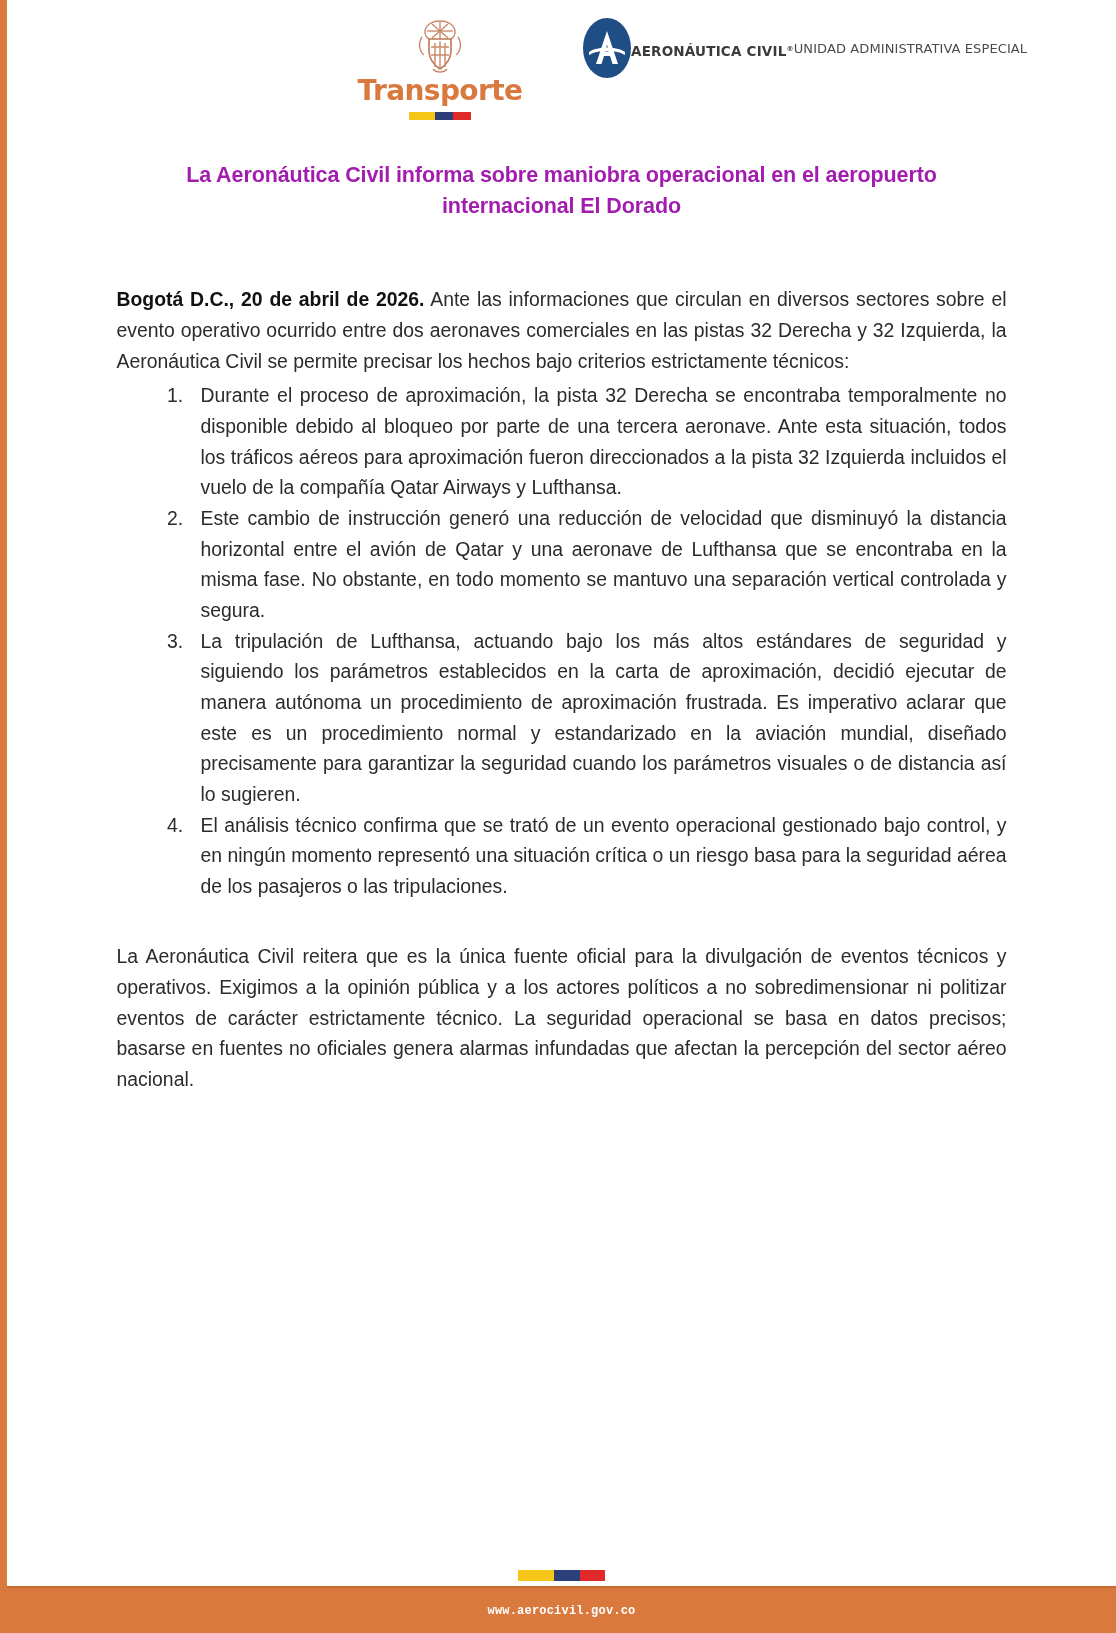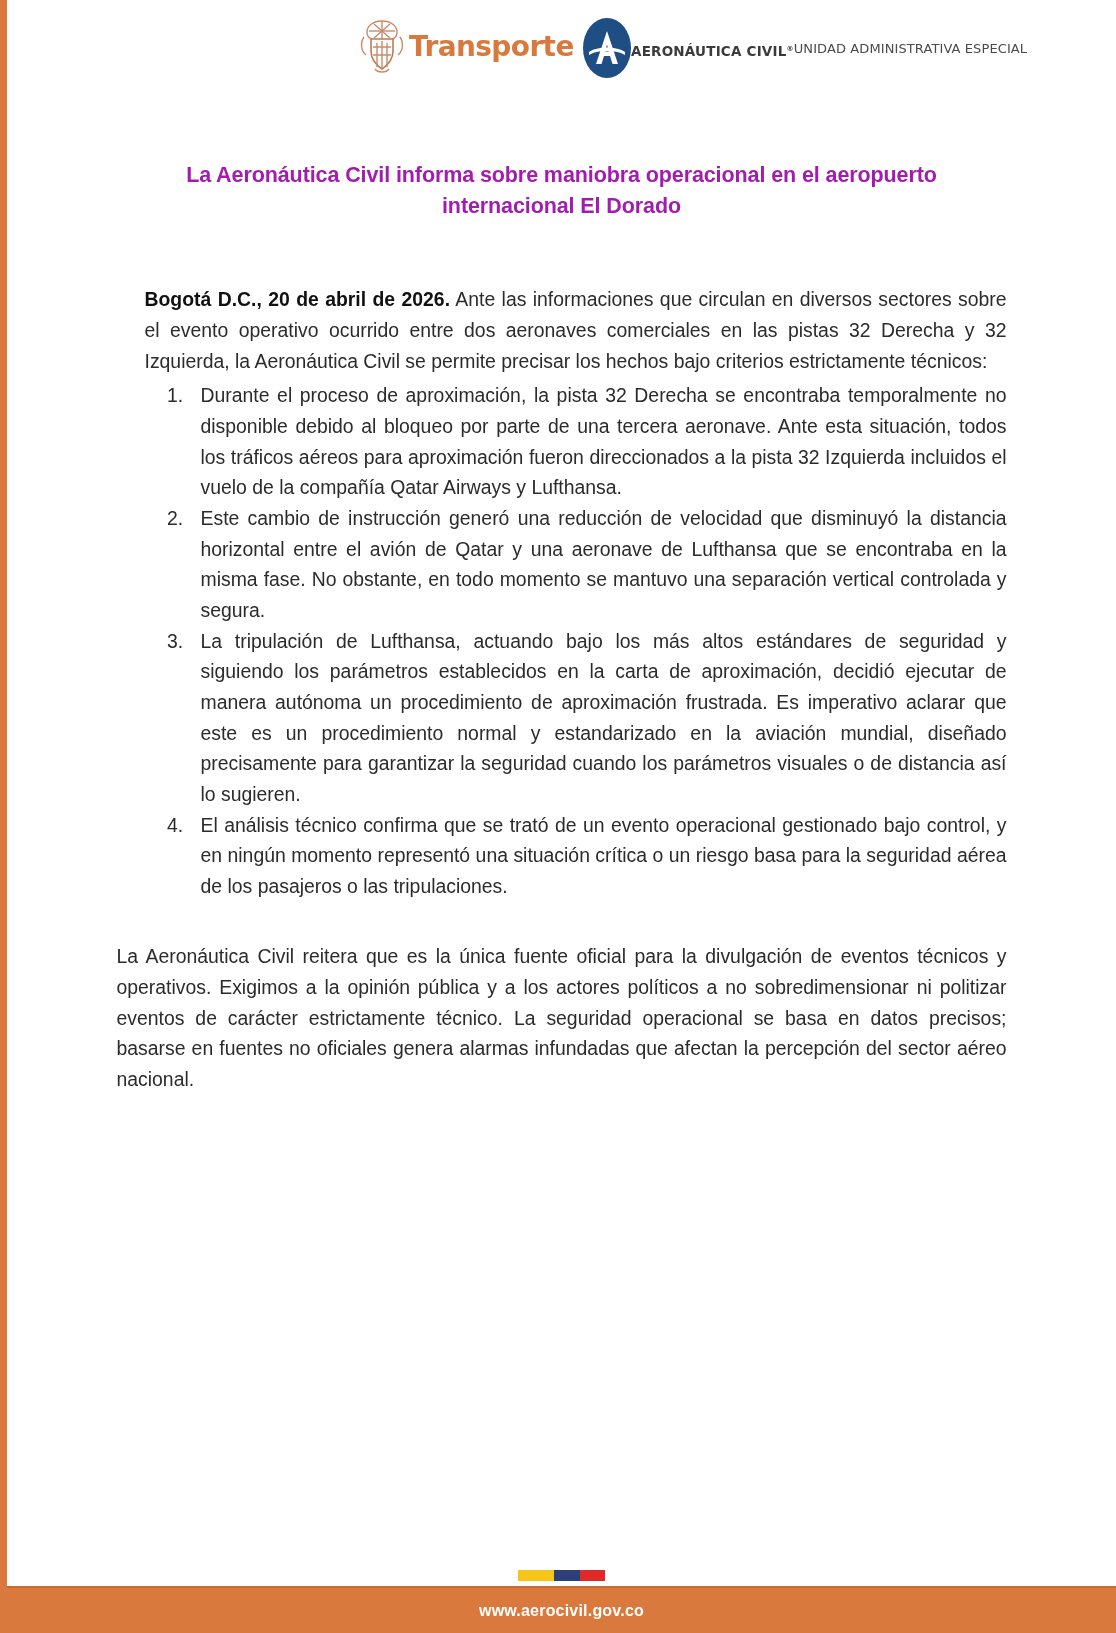--- a/index.html
+++ b/index.html
@@ -37,21 +37,21 @@
     align-items:flex-start;
     justify-content:center;
     gap:58px;
     padding-top:16px;
     height:122px;
   }
 
   .logo-transporte {
     width:170px;
     display:flex;
-    flex-direction:row;
+    flex-direction:column;
     align-items:center;
   }
   .shield-wrap {
     height:60px;
     display:flex;
     align-items:center;
     justify-content:center;
   }
   .logo-transporte .brand-word {
     font-family:"DejaVu Sans", sans-serif;
@@ -127,21 +127,20 @@
     width:890px;
     font-size:19.4px;
     line-height:1.58;
     color:#2b2b2b;
   }
 
   .para {
     text-align:justify;
     text-justify:inter-word;
     margin-bottom:0;
-    margin-left:28px;
   }
   .para .lead {
     font-weight:bold;
     color:#111;
   }
 
   ol.facts {
     margin:4px 0 0 0;
     padding-left:72px;
     list-style-position:outside;
@@ -187,22 +186,22 @@
     position:absolute;
     left:0; bottom:0;
     width:1109px;
     height:45px;
     background:#d9793d;
     display:flex;
     align-items:center;
     justify-content:center;
   }
   .footer-bar .footer-url {
-    font-family:Liberation Sans, sans-serif;
-    font-size:16px;
+    font-family:Liberation Mono, monospace;
+    font-size:12px;
     font-weight:bold;
     color:#ffffff;
     letter-spacing:0.2px;
   }
   .footer-topline {
     position:absolute;
     left:0; bottom:45px;
     width:1109px;
     height:2px;
     background:#c96a31;

